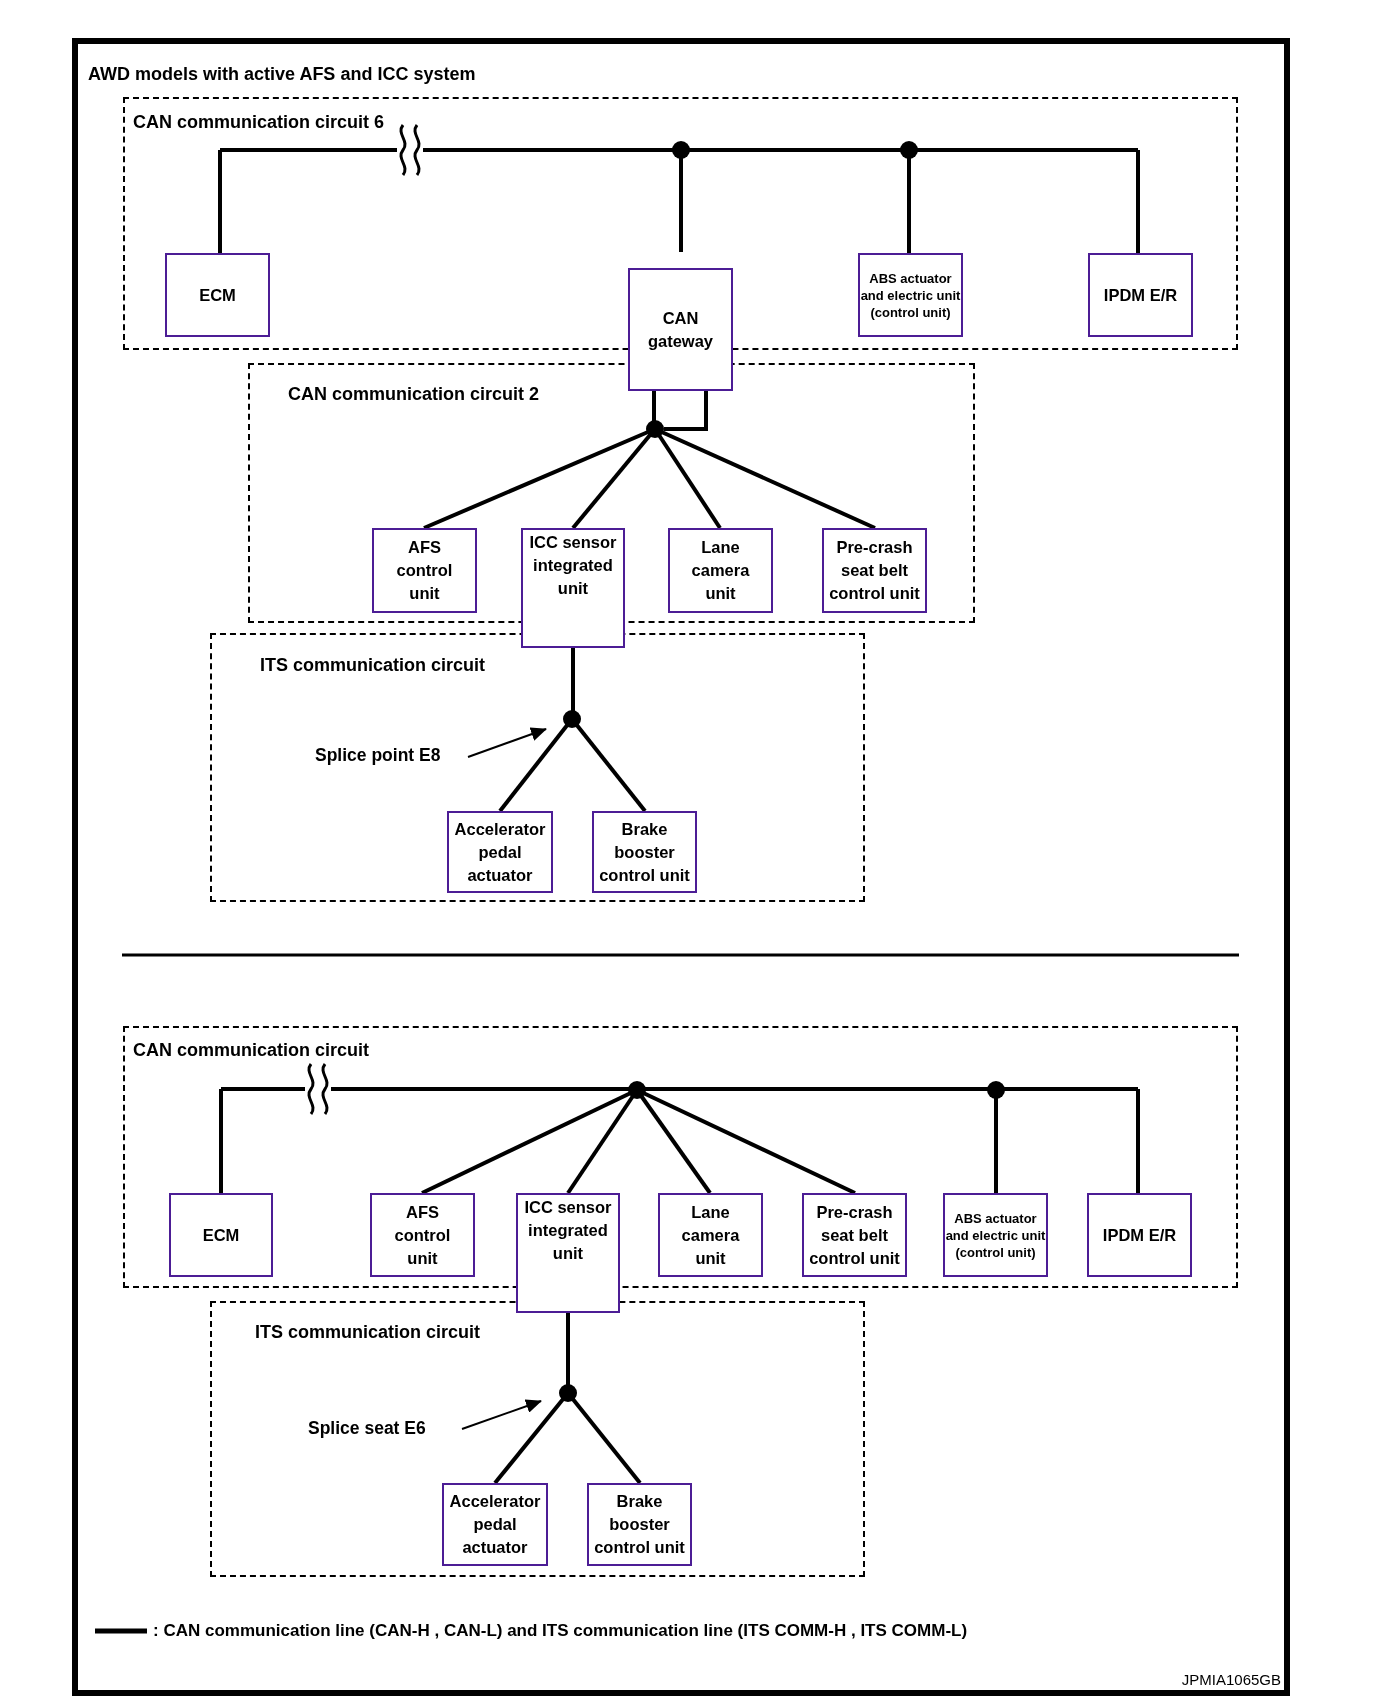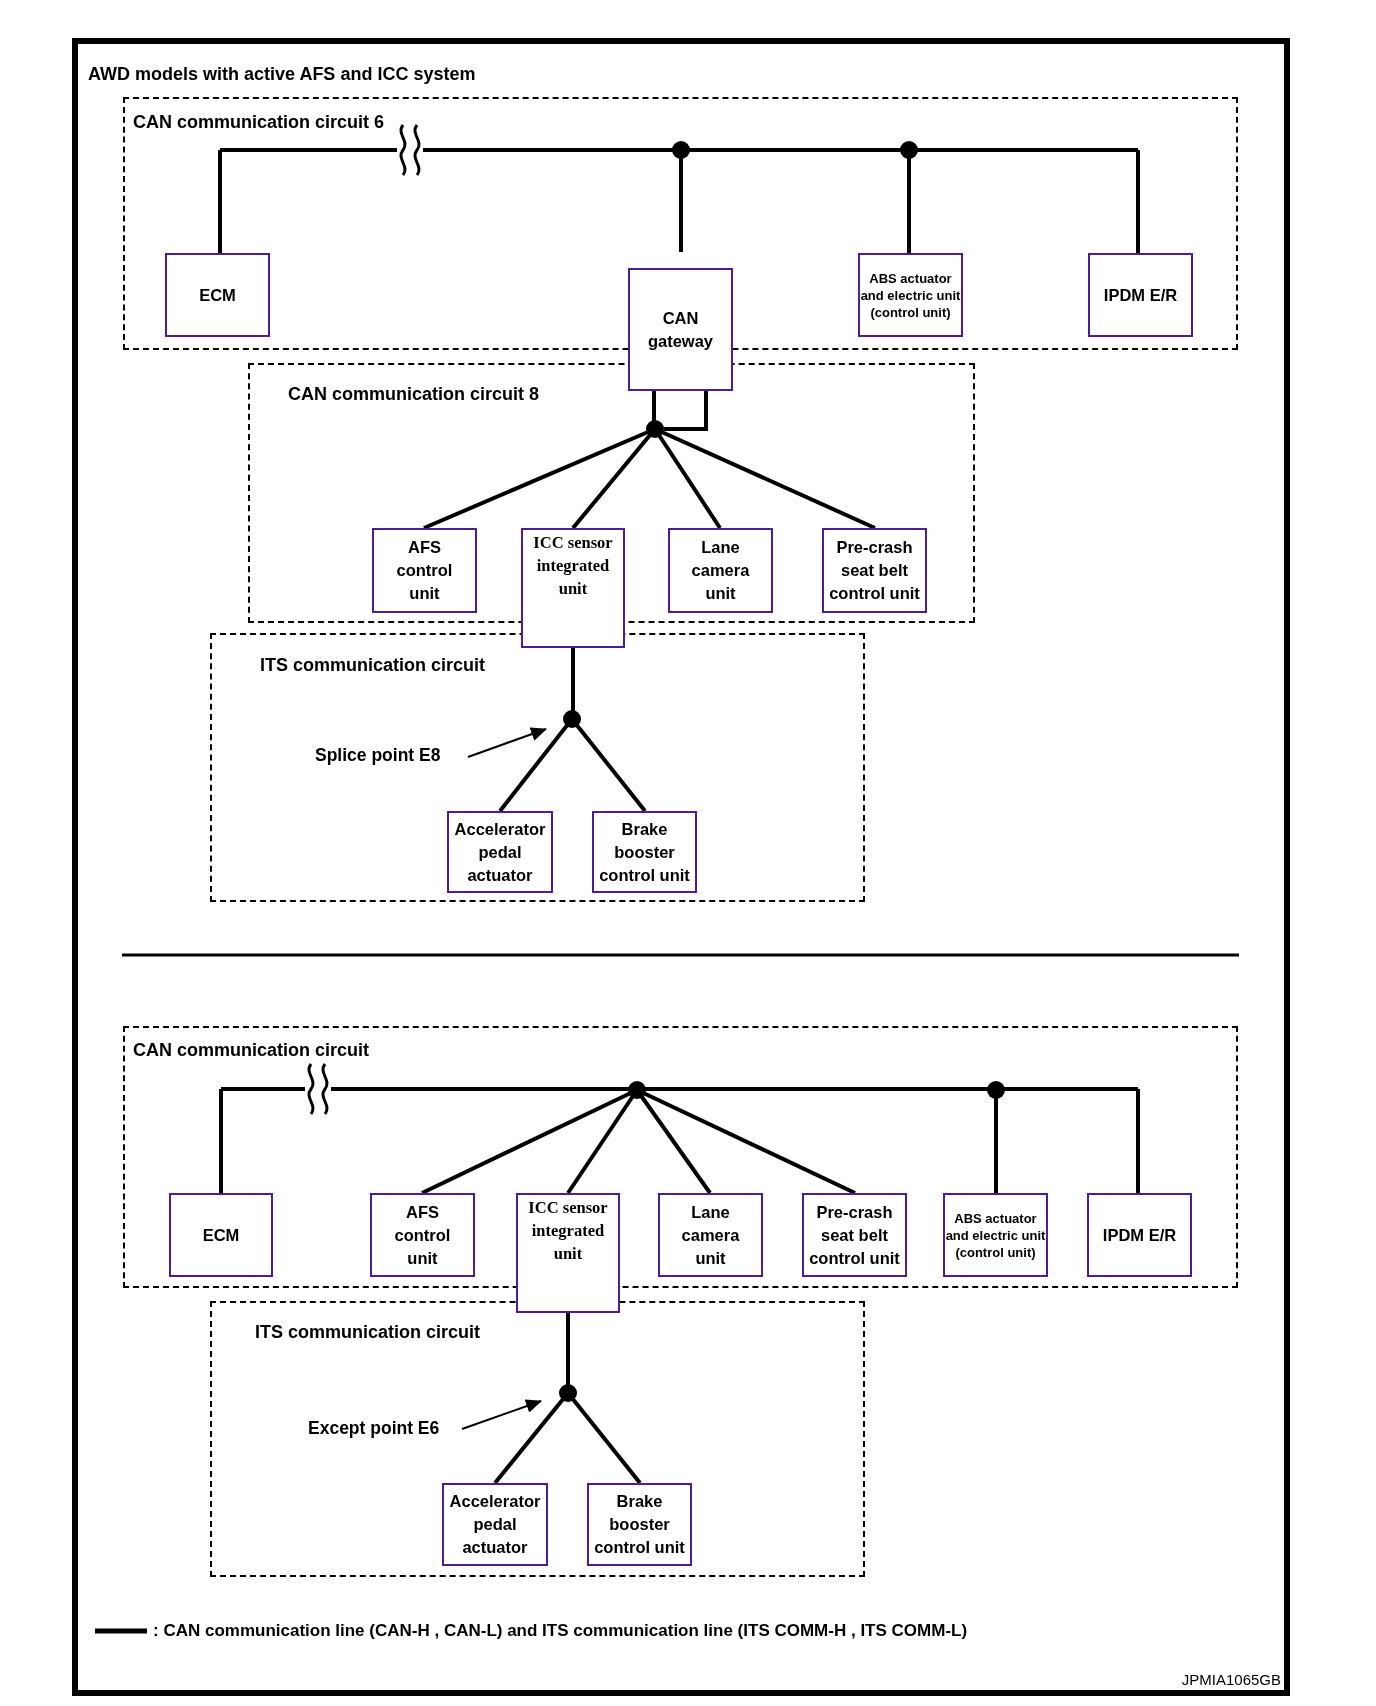--- a/index.html
+++ b/index.html
@@ -17,21 +17,21 @@
   .dashed{
     position:absolute;border:2px dashed #000;box-sizing:border-box;
   }
   .node{
     position:absolute;border:2px solid #4c1d95;background:#fff;
     box-sizing:border-box;display:flex;align-items:center;justify-content:center;
     text-align:center;white-space:pre-line;
     font-size:16.5px;font-weight:bold;line-height:23px;
   }
   .node.small{font-size:13px;line-height:17px;}
-  .node.tall{padding-bottom:46px;font-family:Liberation Serif, serif;}
+  .node.tall{padding-bottom:46px;}
   .lbl{
     position:absolute;font-size:18px;font-weight:bold;white-space:nowrap;line-height:20px;
   }
   .lbl.splice{font-size:17.5px;}
   .legend-text{
     position:absolute;font-size:17px;font-weight:bold;white-space:nowrap;line-height:22px;
   }
   .fig-code{
     position:absolute;font-size:15px;font-weight:normal;white-space:nowrap;
   }
@@ -118,21 +118,21 @@
   </svg>
 
   <div class="dashed" style="left:123px;top:97px;width:1115px;height:253px;"></div>
   <div class="dashed" style="left:248px;top:363px;width:727px;height:260px;"></div>
   <div class="dashed" style="left:210px;top:633px;width:655px;height:269px;"></div>
   <div class="dashed" style="left:123px;top:1026px;width:1115px;height:262px;"></div>
   <div class="dashed" style="left:210px;top:1301px;width:655px;height:276px;"></div>
 
   <div class="lbl" style="left:88px;top:64px;">AWD models with active AFS and ICC system</div>
   <div class="lbl" style="left:133px;top:112px;">CAN communication circuit 6</div>
-  <div class="lbl" style="left:288px;top:384px;">CAN communication circuit 8</div>
+  <div class="lbl" style="left:288px;top:384px;">CAN communication circuit 2</div>
   <div class="lbl" style="left:260px;top:655px;">ITS communication circuit</div>
   <div class="lbl splice" style="left:315px;top:745px;">Splice point E8</div>
 
   <div class="node" style="left:165px;top:253px;width:105px;height:84px;">ECM</div>
   <div class="node" style="left:628px;top:268px;width:105px;height:123px;">CAN
 gateway</div>
   <div class="node small" style="left:858px;top:253px;width:105px;height:84px;">ABS actuator
 and electric unit
 (control unit)</div>
   <div class="node" style="left:1088px;top:253px;width:105px;height:84px;">IPDM E/R</div>
@@ -152,21 +152,21 @@
 
   <div class="node" style="left:447px;top:811px;width:106px;height:82px;">Accelerator
 pedal
 actuator</div>
   <div class="node" style="left:592px;top:811px;width:105px;height:82px;">Brake
 booster
 control unit</div>
 
   <div class="lbl" style="left:133px;top:1040px;">CAN communication circuit</div>
   <div class="lbl" style="left:255px;top:1322px;">ITS communication circuit</div>
-  <div class="lbl splice" style="left:308px;top:1418px;">Except point E6</div>
+  <div class="lbl splice" style="left:308px;top:1418px;">Splice seat E6</div>
 
   <div class="node" style="left:169px;top:1193px;width:104px;height:84px;">ECM</div>
   <div class="node" style="left:370px;top:1193px;width:105px;height:84px;">AFS
 control
 unit</div>
   <div class="node tall" style="left:516px;top:1193px;width:104px;height:120px;">ICC sensor
 integrated
 unit</div>
   <div class="node" style="left:658px;top:1193px;width:105px;height:84px;">Lane
 camera

